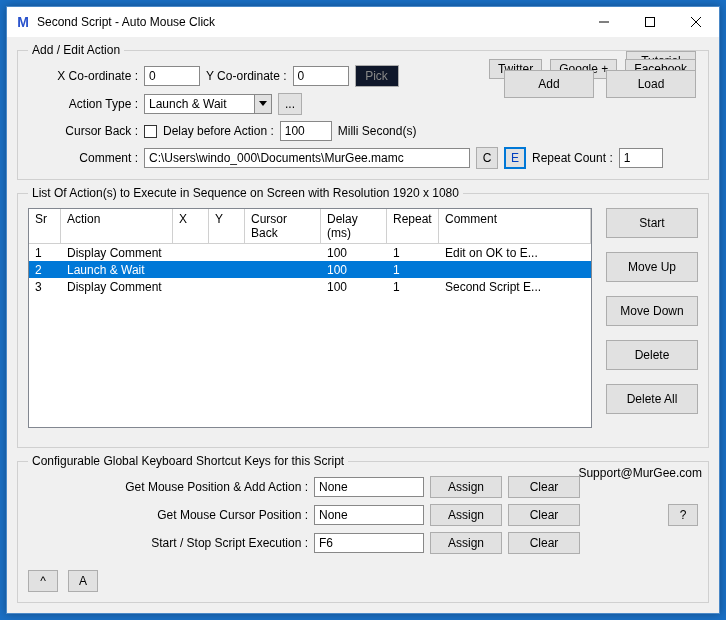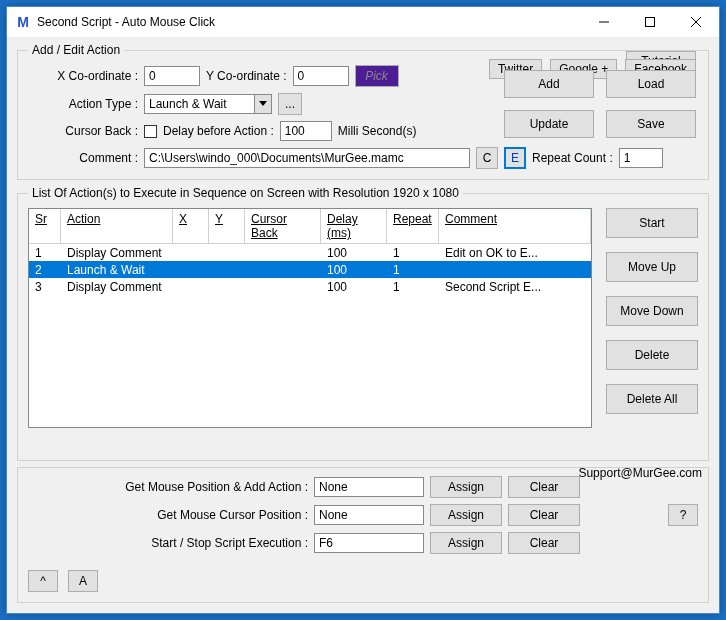--- a/index.html
+++ b/index.html
@@ -9,33 +9,33 @@
   .app-icon { width: 16px; height: 16px; margin-right: 6px; display: flex; align-items: center; justify-content: center; color: #2952cc; font-weight: bold; font-size: 14px; }
   .title { flex: 1; color: #000; }
   .winbtn { width: 46px; height: 30px; display: flex; align-items: center; justify-content: center; color: #000; }
   .client { flex: 1; background: #f0f0f0; padding: 6px 10px 4px 10px; position: relative; display: flex; flex-direction: column; }
   fieldset { border: 1px solid #d0d0d0; margin: 0 0 6px 0; padding: 8px 10px 10px 10px; position: relative; }
   legend { padding: 0 4px; color: #000; }
   .row { display: flex; align-items: center; gap: 6px; margin-bottom: 6px; }
   label.lbl { text-align: right; }
   input[type=text].inp { border: 1px solid #888; padding: 2px 4px; height: 20px; background: #fff; }
   .btn { height: 22px; background: #e1e1e1; border: 1px solid #adadad; padding: 0 8px; display: inline-flex; align-items: center; justify-content: center; cursor: default; }
-  .btn.disabled { color: #888; background: #4c1d95; font-style: italic; }
+  .btn.disabled { color: #888; background: #0f172a; }
   .btn.big { width: 90px; height: 28px; }
   .btn.wide { width: 92px; height: 30px; }
   .combo { display: flex; height: 20px; }
   .combo-input { flex:1; border: 1px solid #888; border-right: none; padding: 2px 4px; background: #fff; display:flex; align-items:center; }
   .combo-arrow { width: 18px; border: 1px solid #888; background: #e1e1e1; display:flex; align-items:center; justify-content:center; }
   .checkbox { width: 13px; height: 13px; border: 1px solid #333; background: #fff; }
   .rightcol { position: absolute; top: 10px; right: 12px; display: flex; flex-direction: column; gap: 12px; }
   .pair { display: flex; gap: 12px; }
   .toplinks { position: absolute; top: 2px; right: 12px; display: flex; gap: 8px; }
   .smallbtn { height: 20px; padding: 0 8px; background: #e1e1e1; border: 1px solid #adadad; display:flex; align-items:center; justify-content:center; }
   .table { border: 1px solid #828790; background: #fff; height: 220px; overflow: hidden; }
-  .thead { display: flex; background: #4d7c0f; border-bottom: 1px solid #d0d0d0; text-decoration: underline; }
+  .thead { display: flex; background: #4d7c0f; border-bottom: 1px solid #d0d0d0; }
   .th { border-right: 1px solid #d0d0d0; padding: 3px 6px; color: #000; background:#fff; }
   .tr { display: flex; height: 17px; align-items: center; }
   .tr.sel { background: #0078d7; color: #fff; }
   .td { padding: 0 6px; overflow: hidden; white-space: nowrap; text-overflow: ellipsis; }
   .c-sr { width: 32px; text-align: left; }
   .c-act { width: 112px; }
   .c-x { width: 36px; }
   .c-y { width: 36px; }
   .c-cb { width: 76px; }
   .c-dl { width: 66px; }
@@ -125,24 +125,20 @@
         <span class="btn" style="width:22px">C</span>
         <span class="btn E-active" style="width:22px;color:#0040c0">E</span>
         <label class="lbl">Repeat Count :</label>
         <input type="text" class="inp" style="width: 44px;" value="1">
       </div>
 
       <div class="rightcol" style="top:13px;">
         <div class="pair">
           <span class="btn big">Add</span>
           <span class="btn big">Load</span>
-        </div>
-        <div class="pair">
-          <span class="btn big">Update</span>
-          <span class="btn big">Save</span>
         </div>
       </div>
     </fieldset>
 
     <fieldset style="flex:1;">
       <legend>List Of Action(s) to Execute in Sequence on Screen with Resolution 1920 x 1080</legend>
       <div style="display:flex; gap:14px;">
         <div style="flex:1;">
           <div class="table">
             <div class="thead">
@@ -193,20 +189,21 @@
           <span class="btn wide">Start</span>
           <span class="btn wide">Move Up</span>
           <span class="btn wide">Move Down</span>
           <span class="btn wide">Delete</span>
           <span class="btn wide">Delete All</span>
         </div>
       </div>
     </fieldset>
 
     <fieldset style="position:relative;">
+      <legend>Configurable Global Keyboard Shortcut Keys for this Script</legend>
       <div class="support">Support@MurGee.com</div>
 
       <div class="row">
         <label class="lbl" style="width:280px">Get Mouse Position &amp; Add Action :</label>
         <input type="text" class="inp" style="width: 110px;" value="None">
         <span class="btn" style="width:72px">Assign</span>
         <span class="btn" style="width:72px">Clear</span>
       </div>
       <div class="row">
         <label class="lbl" style="width:280px">Get Mouse Cursor Position :</label>

